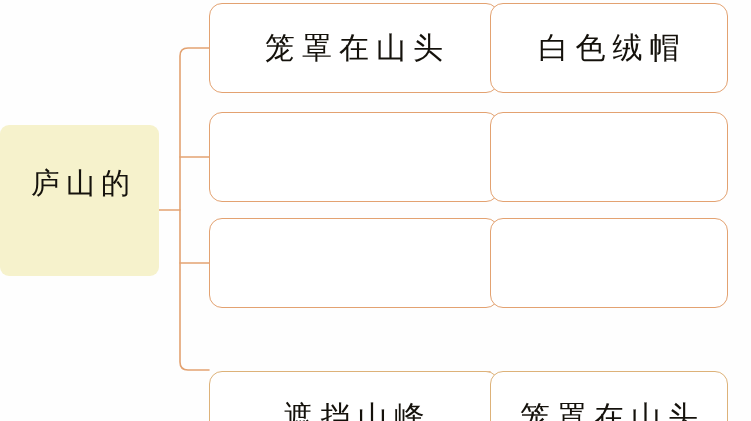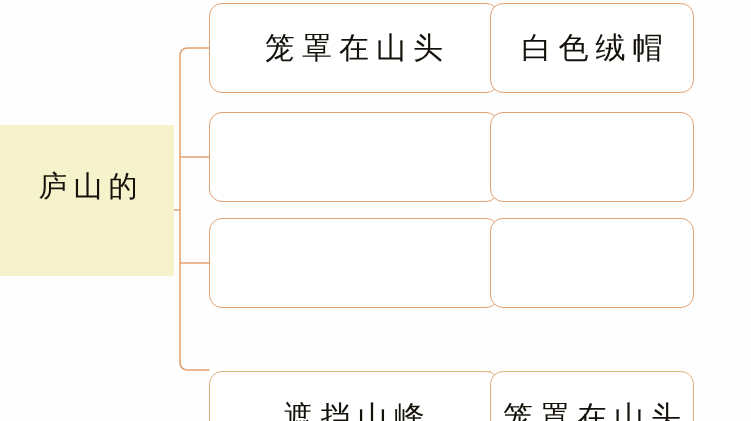--- a/index.html
+++ b/index.html
@@ -19,30 +19,31 @@
     width: 751px;
     height: 421px;
     background: #fefefe;
   }
 
   
   .root-label {
     position: absolute;
     left: 0px;
     top: 125px;
-    width: 174px;
+    width: 159px;
     height: 151px;
     background: #f6f2cc;
-    border-radius: 1px;
+    border-radius: 9px;
     box-sizing: border-box;
     display: flex;
     flex-direction: column;
     justify-content: center;
     align-items: center;
     z-index: 3;
+    font-family: Liberation Mono, monospace;
   }
   .root-line {
     font-size: 29px;
     letter-spacing: 6px;
     color: #15120c;
     line-height: 1.05;
     text-indent: 6px;
     font-weight: 500;
   }
   .root-line.l1 { margin-bottom: 28px; padding-left: 2px; }
@@ -79,21 +80,21 @@
     letter-spacing: 7px;
     text-indent: 7px;
     color: #14110b;
     line-height: 1;
     white-space: nowrap;
     font-weight: 500;
   }
 
   
   .col-a { left: 209px; width: 290px; }
-  .col-b { left: 490px; width: 204px; }
+  .col-b { left: 490px; width: 238px; }
 
   .row-1 { top: 3px;   height: 90px; }
   .row-2 { top: 112px; height: 90px; }
   .row-3 { top: 218px; height: 90px; }
   .row-4 { top: 327px; height: 91px; margin-top: 44px; }
 </style>
 </head>
 <body>
 
 <div id="diagram">

